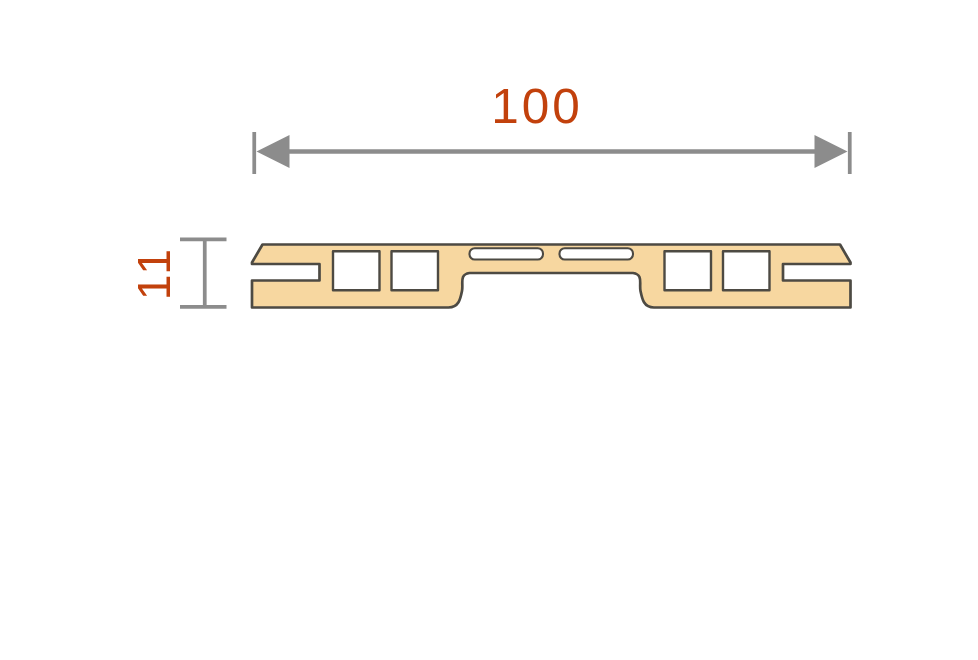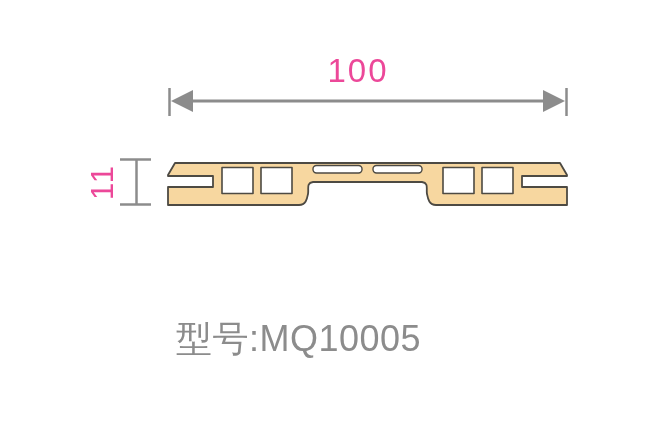--- a/index.html
+++ b/index.html
@@ -15,21 +15,21 @@
     background: #ffffff;
     overflow: hidden;
   }
   .stage svg {
     position: absolute;
     left: 0;
     top: 0;
   }
   .dim-label {
     position: absolute;
-    color: #ec4899;
+    color: #c2410c;
     user-select: none;
     white-space: nowrap;
   }
   .dim-label.width {
     left: 308px;
     top: 52px;
     width: 100px;
     text-align: center;
     font-size: 33px;
     letter-spacing: 2px;
@@ -107,16 +107,15 @@
       <rect x="313" y="165.5" width="49" height="7.5" rx="3.5" fill="#ffffff" stroke-width="1.4"></rect>
       <rect x="373" y="165.5" width="49" height="7.5" rx="3.5" fill="#ffffff" stroke-width="1.4"></rect>
     </g>
   </svg>
 
   <div class="dim-label width">100</div>
 
   <div class="dim-label height">11</div>
 
   <div class="product-text">
-    <div>型号:MQ10005</div>
   </div>
 
 </div>
 
 </body></html>

